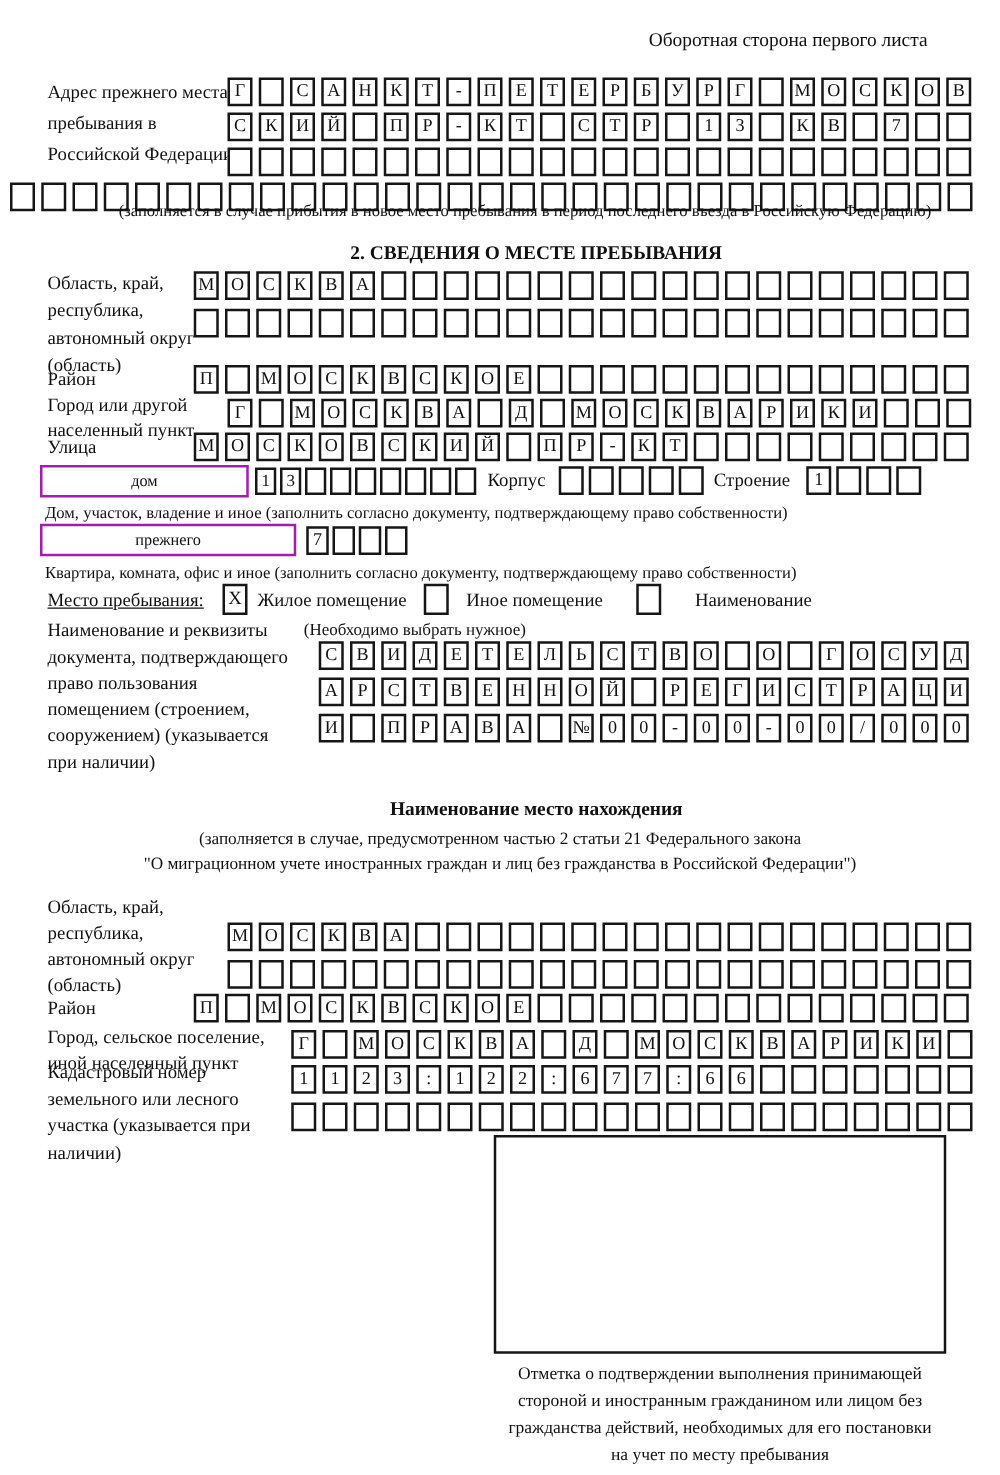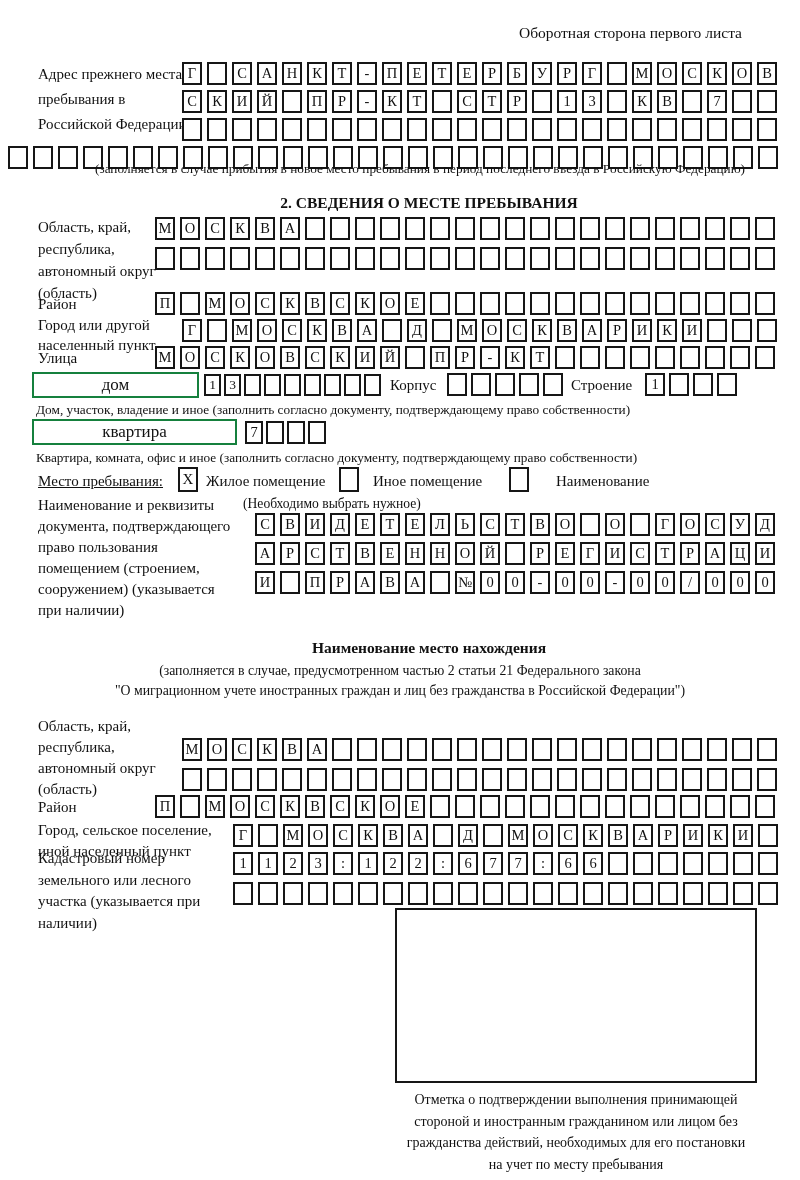--- a/index.html
+++ b/index.html
@@ -17,22 +17,22 @@
     border:2px solid #161616; background:#fff;
     display:flex; align-items:center; justify-content:center;
     font-size:14.5px; line-height:1;
   }
   .boxrow.tight { gap:3px; }
   .boxrow.tight .cb { width:17px; height:22px; font-size:13.5px; }
   .boxrow.med { gap:4px; }
   .boxrow.kv  { gap:3px; }
   .boxrow.kv .cb { width:18px; height:23px; }
   .wbox {
-    position:absolute; box-sizing:border-box; border:2px solid #15803d; background:#fff;
-    display:flex; align-items:center; justify-content:center; font-size:17px;
+    position:absolute; box-sizing:border-box; border:2px solid #a21caf; background:#fff;
+    display:flex; align-items:center; justify-content:center; font-size:13px;
   }
   .chk {
     position:absolute; width:20px; height:25px; box-sizing:border-box;
     border:2px solid #161616; background:#fff;
     display:flex; align-items:center; justify-content:center; font-size:15px;
   }
   .stamp {
     position:absolute; box-sizing:border-box; border:2px solid #161616; background:#fff;
   }
 </style>
@@ -321,21 +321,21 @@
   </div>
 <div class="label" style="left:571px; top:375px;">Строение</div>
 <div class="boxrow med" style="left:645px; top:373px;">
     <span class="cb">1</span>
     <span class="cb"></span>
     <span class="cb"></span>
     <span class="cb"></span>
   </div>
 <div class="cap" style="left:36px; top:402px;">Дом, участок, владение и иное (заполнить согласно документу, подтверждающему право собственности)</div>
 
-<div class="wbox" style="left:32px; top:419px; width:205px; height:26px;">квартира</div>
+<div class="wbox" style="left:32px; top:419px; width:205px; height:26px;">прежнего</div>
 <div class="boxrow kv" style="left:245px; top:421px;">
     <span class="cb">7</span>
     <span class="cb"></span>
     <span class="cb"></span>
     <span class="cb"></span>
   </div>
 <div class="cap" style="left:36px; top:450px;">Квартира, комната, офис и иное (заполнить согласно документу, подтверждающему право собственности)</div>
 
 <div class="label" style="left:38px; top:471px;text-decoration:underline;">Место пребывания:</div>
 <span class="chk" style="left:178px; top:467px;">X</span>

